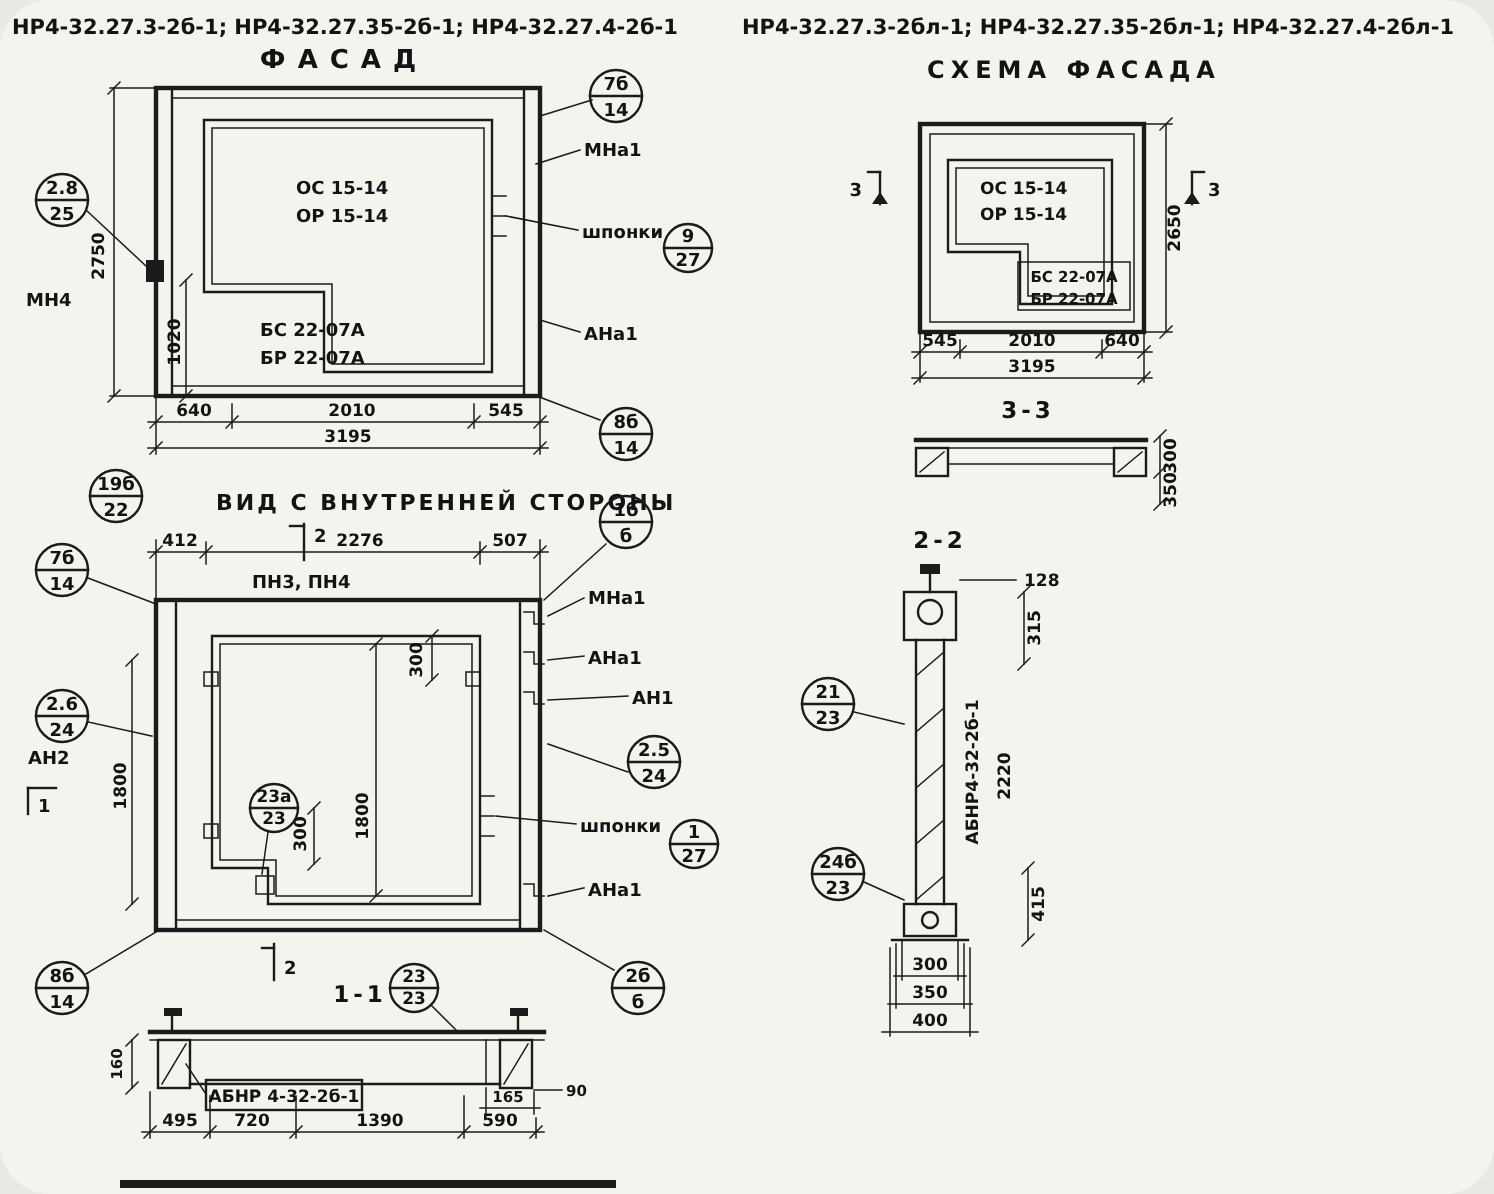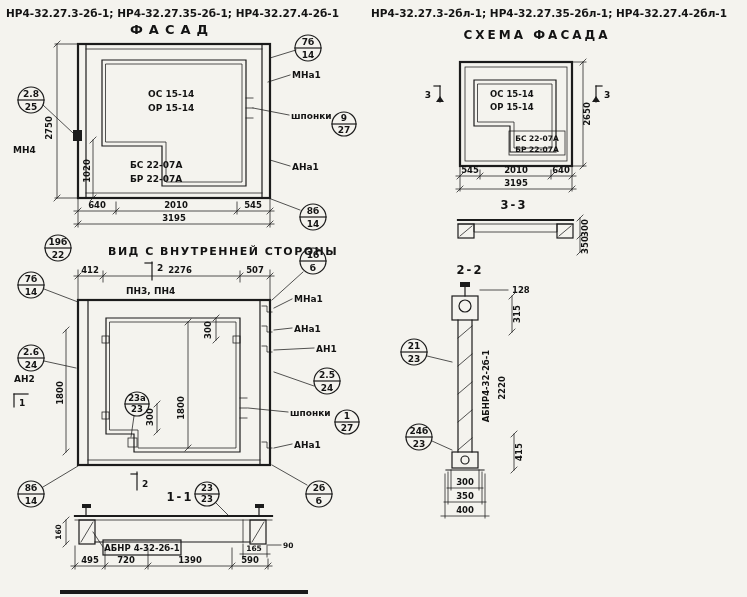--- a/index.html
+++ b/index.html
@@ -1,17 +1,17 @@
 <!DOCTYPE html>
 <html><head>
 <meta charset="utf-8">
 <style>
   html,body{margin:0;padding:0;background:#e9e8e3;}
   .sheet{position:relative;width:747px;height:597px;background:#f4f3ee;overflow:hidden;
-         font-family:"DejaVu Sans",sans-serif;}
+         font-family:"DejaVu Sans",sans-serif;border-radius:25px;}
   svg{display:block;}
   .ln{stroke:#1b1b1b;stroke-width:1.2;fill:none;stroke-linecap:square;}
   .thin{stroke-width:0.75;}
   .thick{stroke-width:2.2;}
   .fillink{fill:#1b1b1b;stroke:none;}
   text{fill:#131313;font-family:"DejaVu Sans",sans-serif;font-size:9.5px;font-weight:bold;}
   .t7{font-size:7.5px;}
   .t8{font-size:8.5px;}
   .t9{font-size:9px;}
   .t10{font-size:10.5px;}

